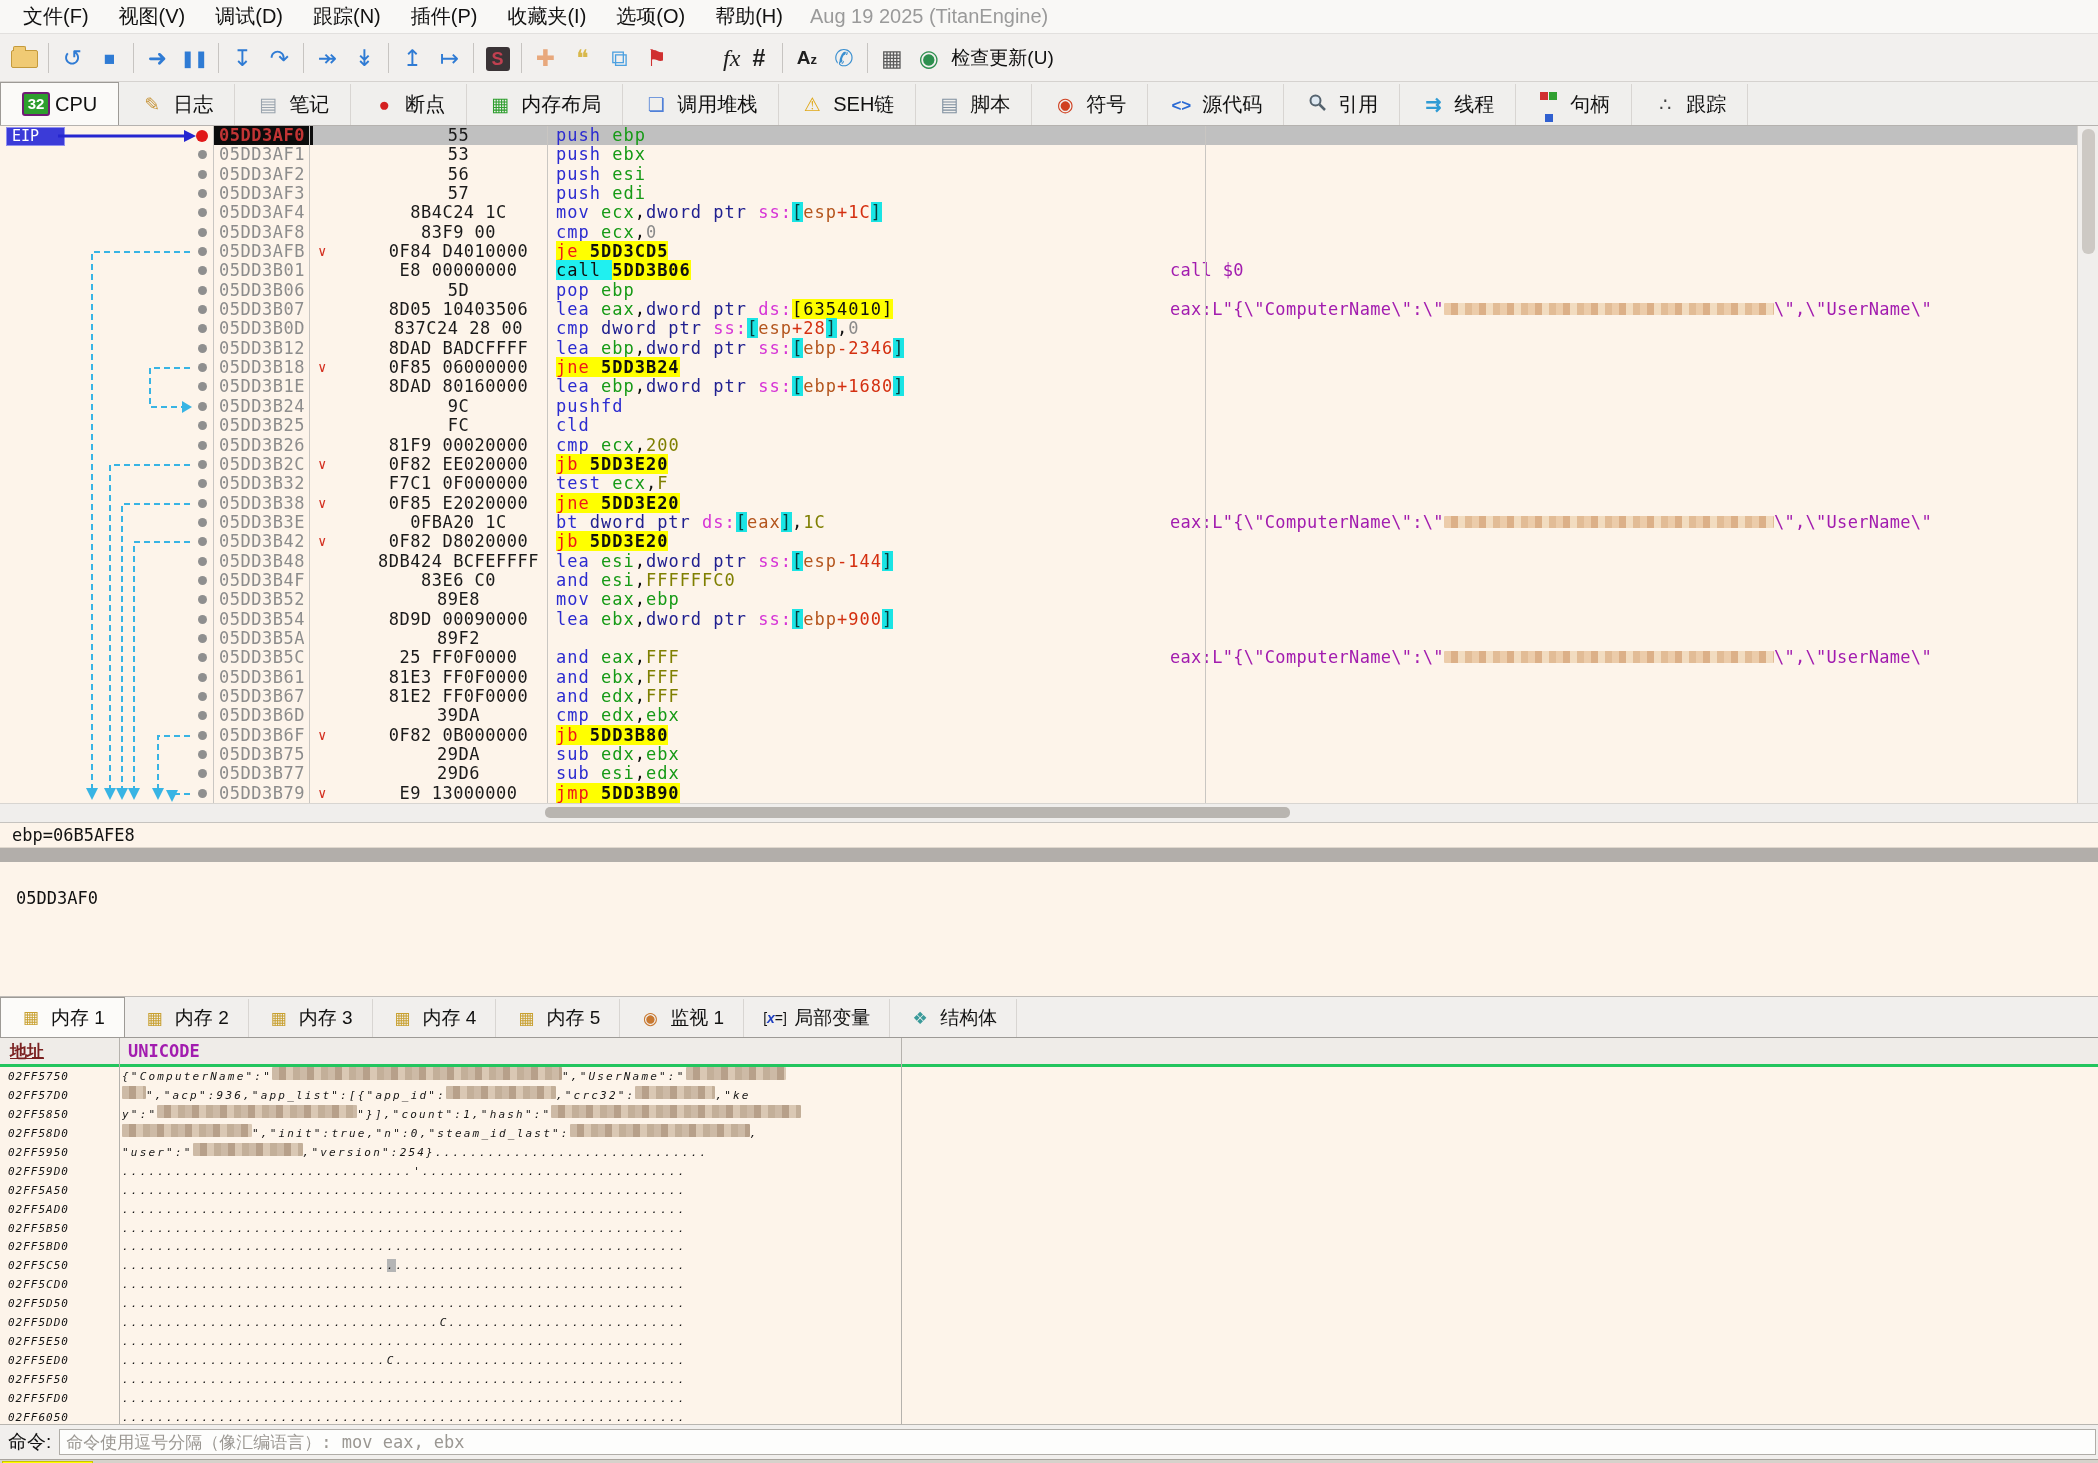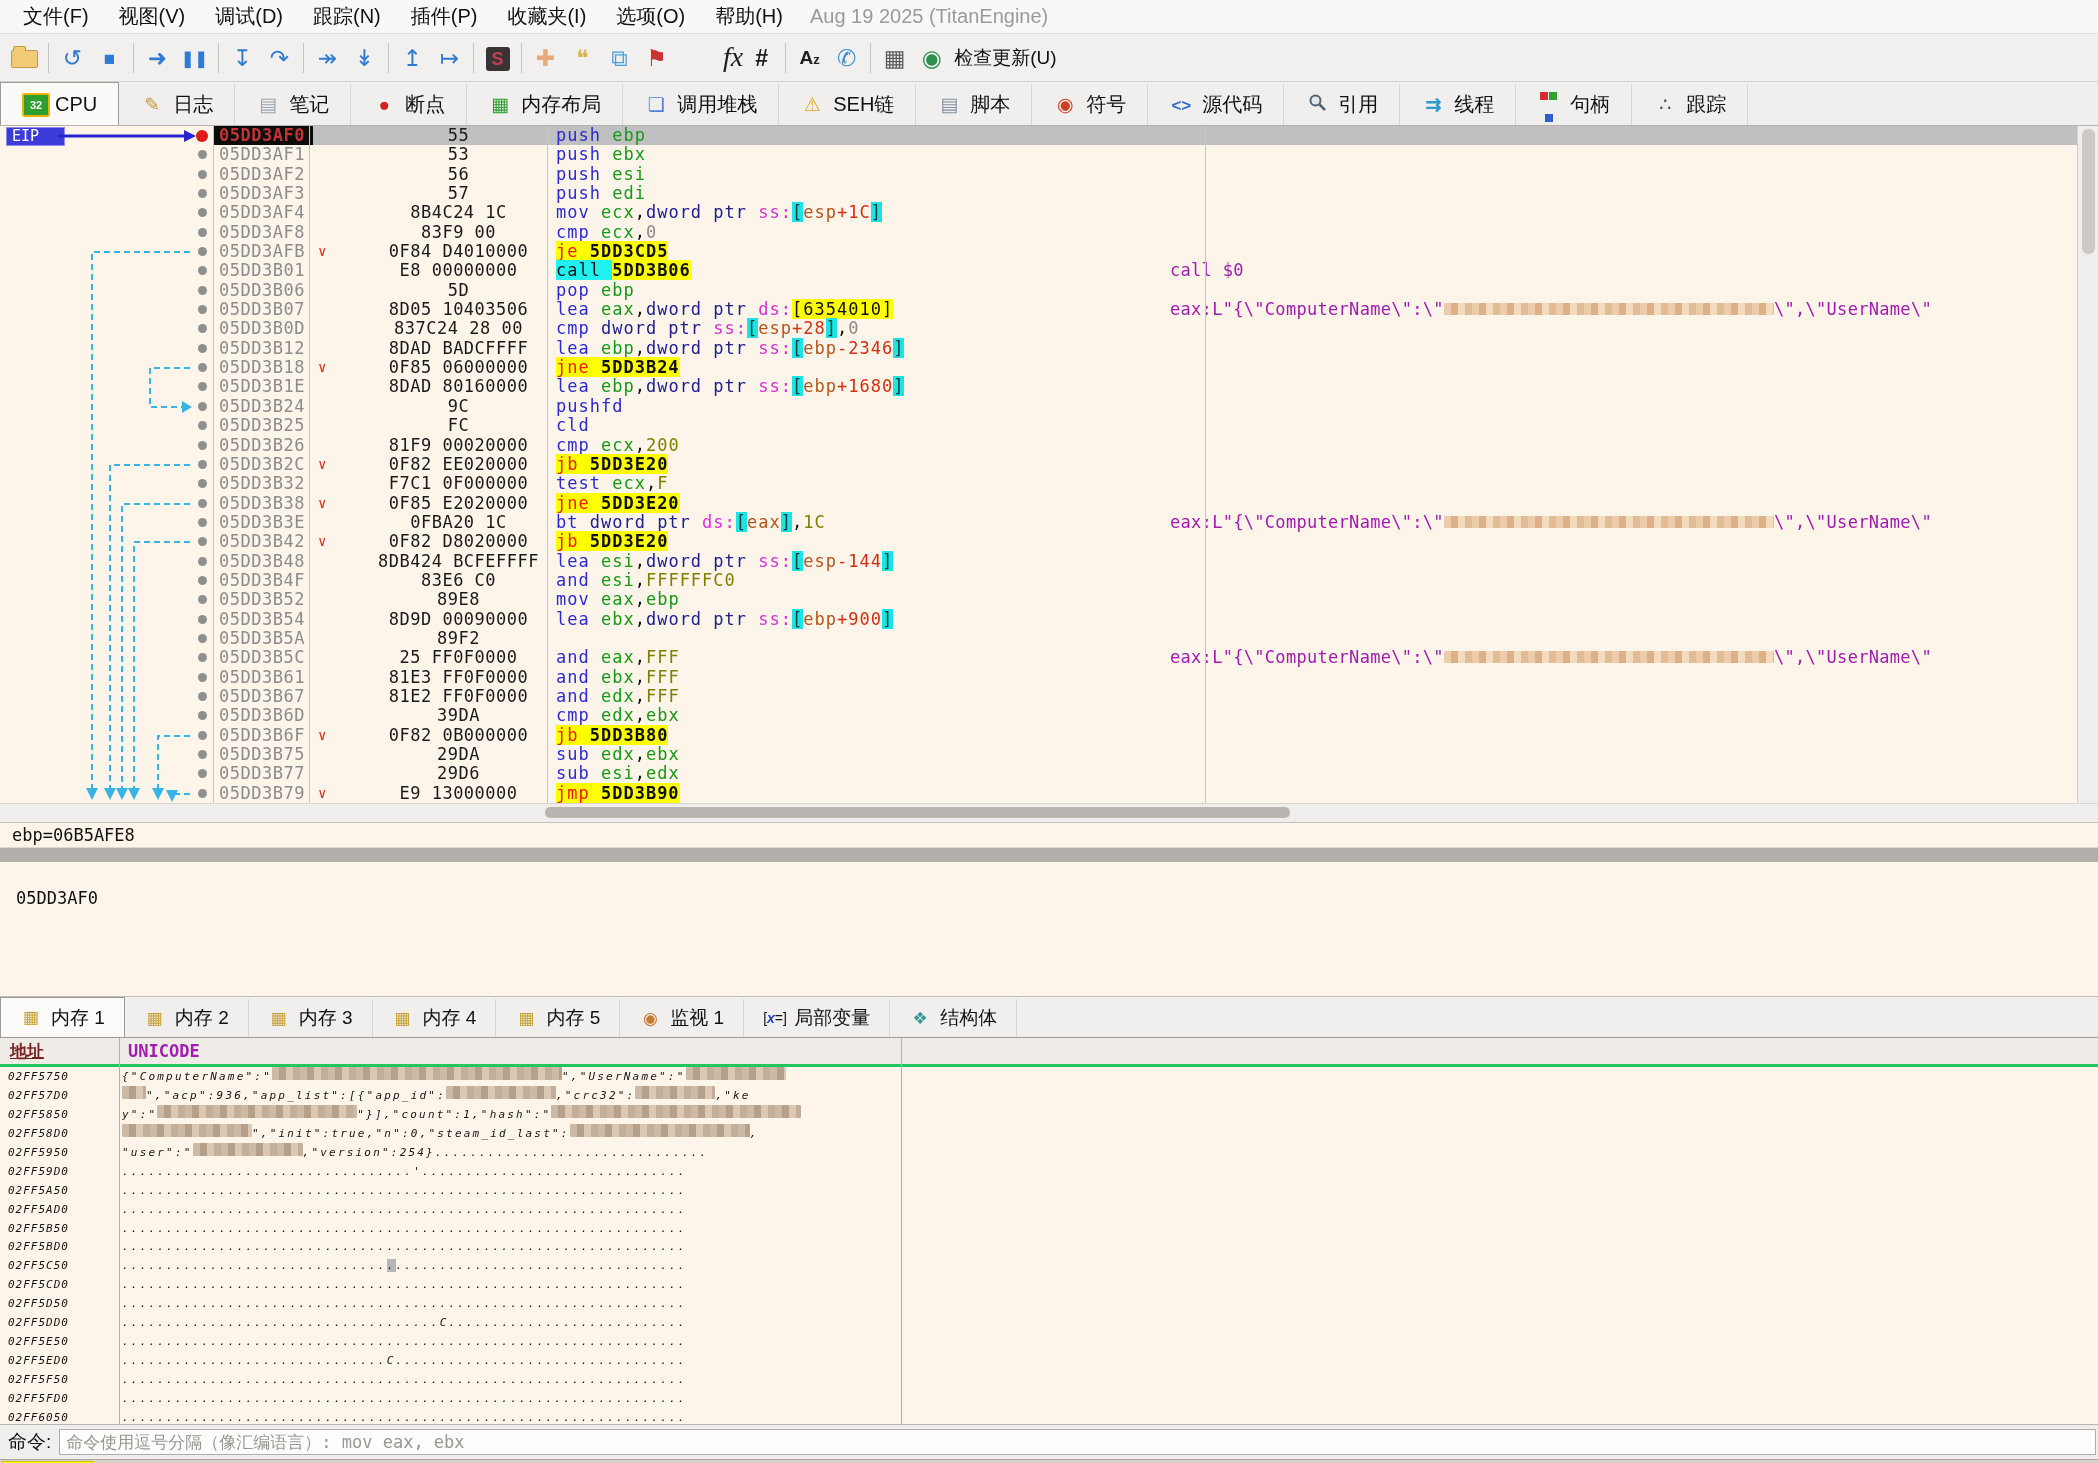--- a/index.html
+++ b/index.html
@@ -9,33 +9,33 @@
 
   
   .menubar{height:33px;background:#f9f8f6;display:flex;align-items:center;padding-left:8px;font-size:20px;}
   .menu-item{padding:0 15px;cursor:default;}
   .build-info{color:#9a9a9a;margin-left:12px;}
 
   
   .toolbar{height:47px;background:#f2f0ee;border-top:1px solid #e2e0de;border-bottom:1px solid #d5d2cf;
            display:flex;align-items:center;padding-left:6px;}
   .tbtn{min-width:37px;text-align:center;font-size:23px;color:#2f7bd4;line-height:40px;}
-  .tbtn i{font-family:"Liberation Serif",serif;font-size:28px;margin-left:48px;}
+  .tbtn i{font-family:"Liberation Serif",serif;font-size:24px;margin-left:48px;}
   .tsep{width:1px;height:30px;background:#c7c4c1;margin:0 5px;}
   .update-label{font-size:19px;margin-left:4px;}
   .folder{display:inline-block;width:25px;height:16px;background:#f0ca74;border:1px solid #c49a3c;border-radius:2px;position:relative;vertical-align:middle;}
   .folder::before{content:"";position:absolute;top:-5px;left:1px;width:11px;height:4px;background:#f0ca74;border:1px solid #c49a3c;border-bottom:none;border-radius:2px 2px 0 0;}
   .sbox{display:inline-block;width:24px;height:24px;background:#3a3336;color:#c04050;font-weight:bold;font-size:18px;line-height:24px;border-radius:3px;vertical-align:middle;}
 
   
   .tabbar{height:43px;background:#f0efed;border-bottom:1px solid #b5b2af;display:flex;align-items:flex-end;}
   .tab{height:41px;display:flex;align-items:center;padding:0 21px;font-size:20px;gap:9px;border-right:1px solid #d8d5d2;background:#f0efed;}
   .tab.active{background:#fbfaf8;border:1px solid #9d9a96;border-bottom:none;height:42px;}
   .tab .ticon{font-size:19px;width:24px;text-align:center;}
-  .chip{display:inline-block;width:24px;height:20px;background:#2e9e2e;border:2px solid #eab308;border-radius:3px;color:#fff;font-size:11px;font-weight:bold;line-height:20px;text-align:center;}
+  .chip{display:inline-block;width:24px;height:20px;background:#2e9e2e;border:2px solid #701a75;border-radius:3px;color:#fff;font-size:15px;font-weight:bold;line-height:20px;text-align:center;}
   .hblocks span{display:inline-block;width:8px;height:8px;margin-right:1px;}
 
   
   .disasm{position:relative;height:677px;background:#fdf4ea;font-size:17px;overflow:hidden;}
   .vline{position:absolute;top:0;bottom:0;width:1px;background:#c9c6c2;}
   .drow{position:relative;height:19.35px;line-height:19.4px;white-space:nowrap;}
   .drow.sel{background:linear-gradient(90deg,transparent 0 214px,#c0c0c0 214px 100%);}
   .dot{position:absolute;left:198px;top:5px;width:9px;height:9px;border-radius:50%;background:#8f8f8f;}
   .dot.bp{left:196px;top:3.5px;width:12px;height:12px;background:#e11818;}
   .c-addr{position:absolute;left:214px;width:94px;color:#8c8c8c;padding-left:5px;letter-spacing:.5px;}

